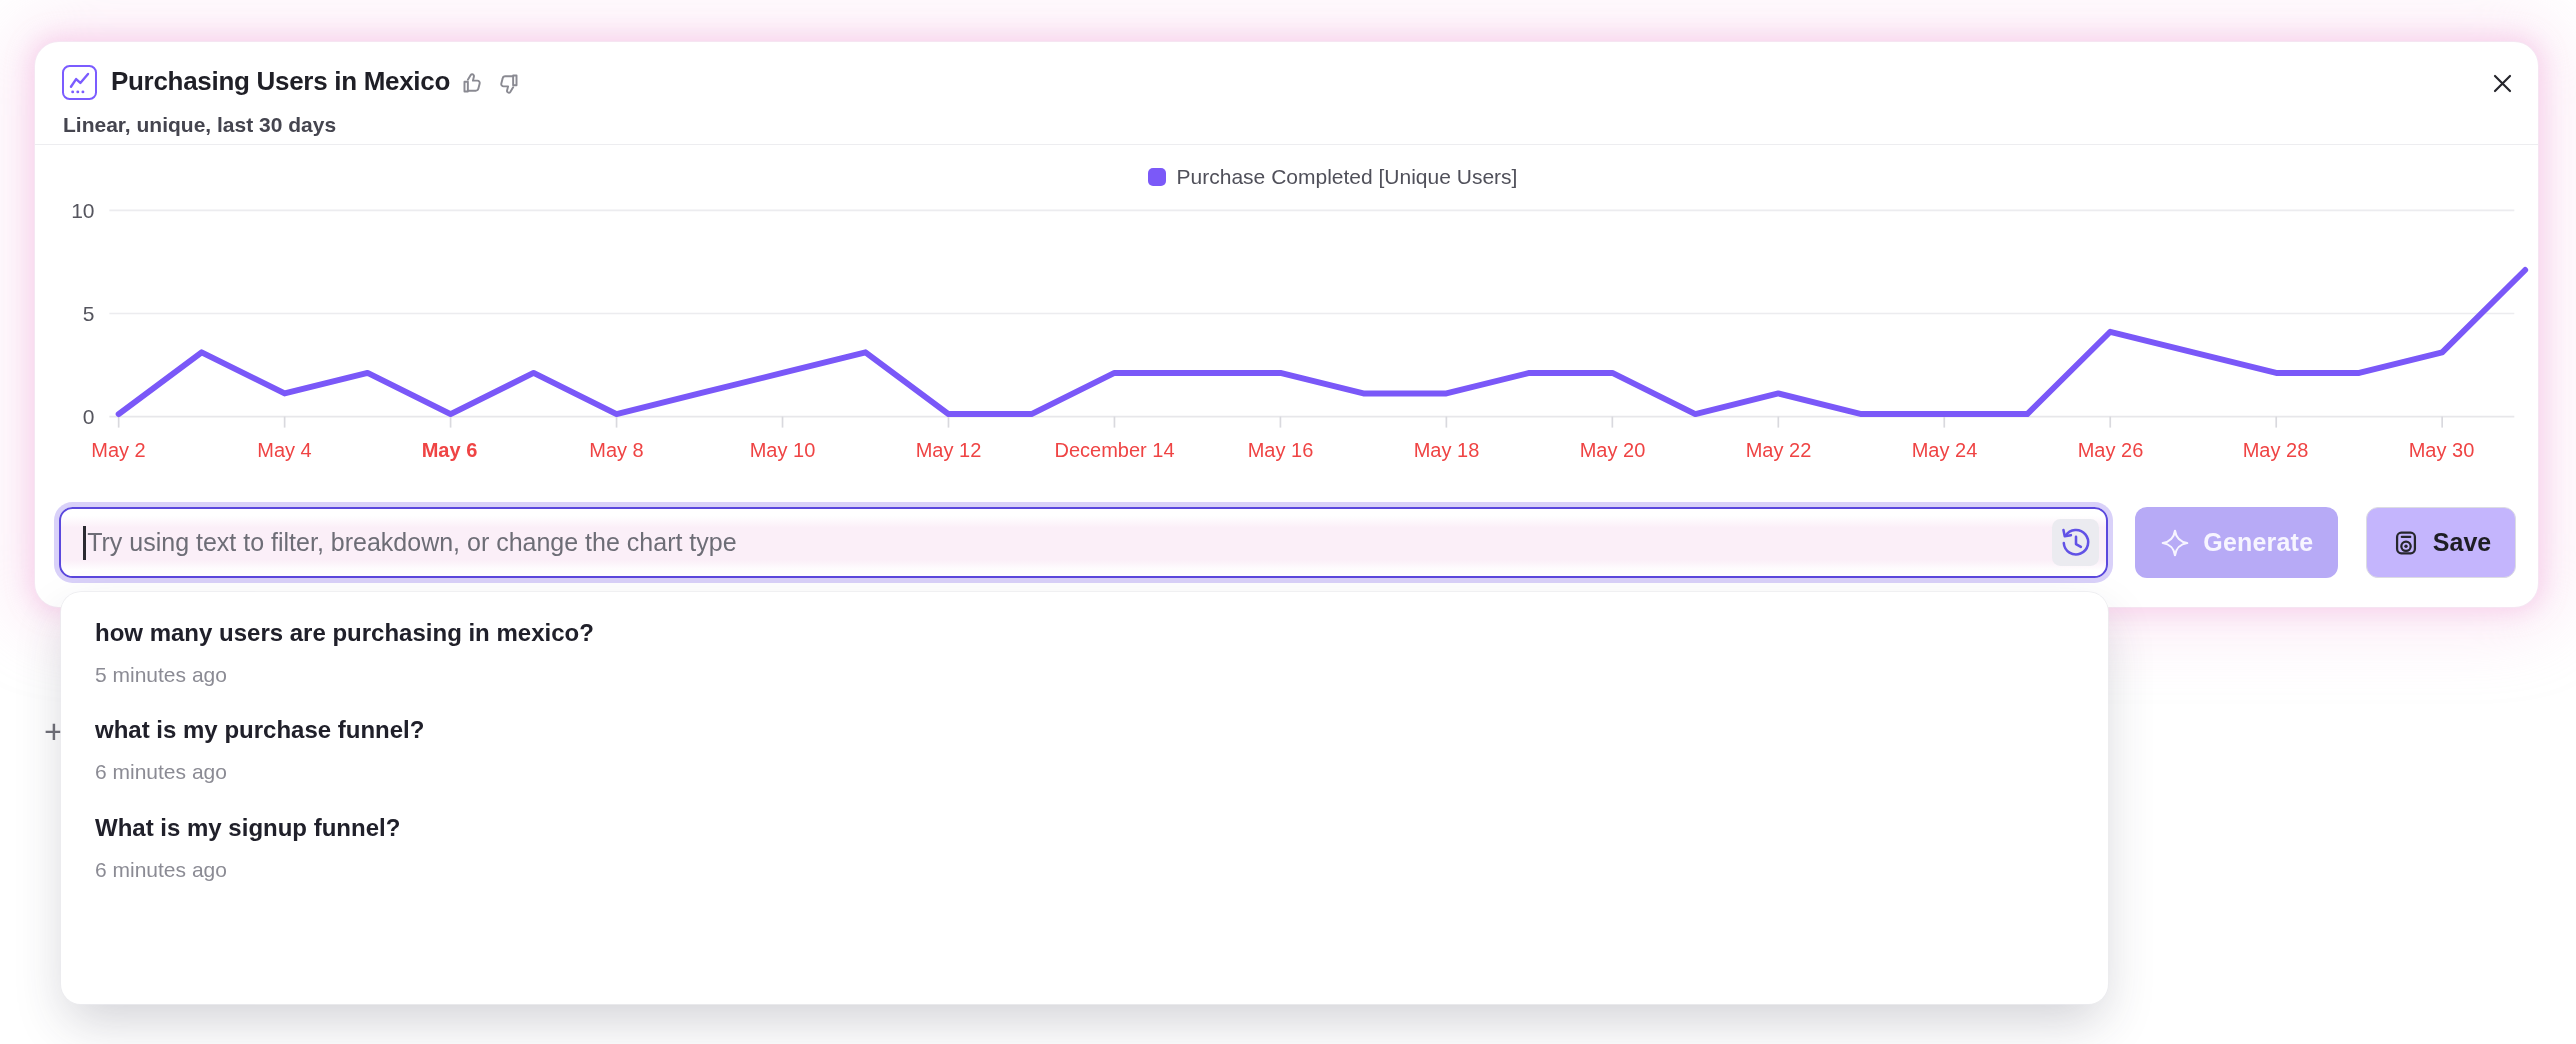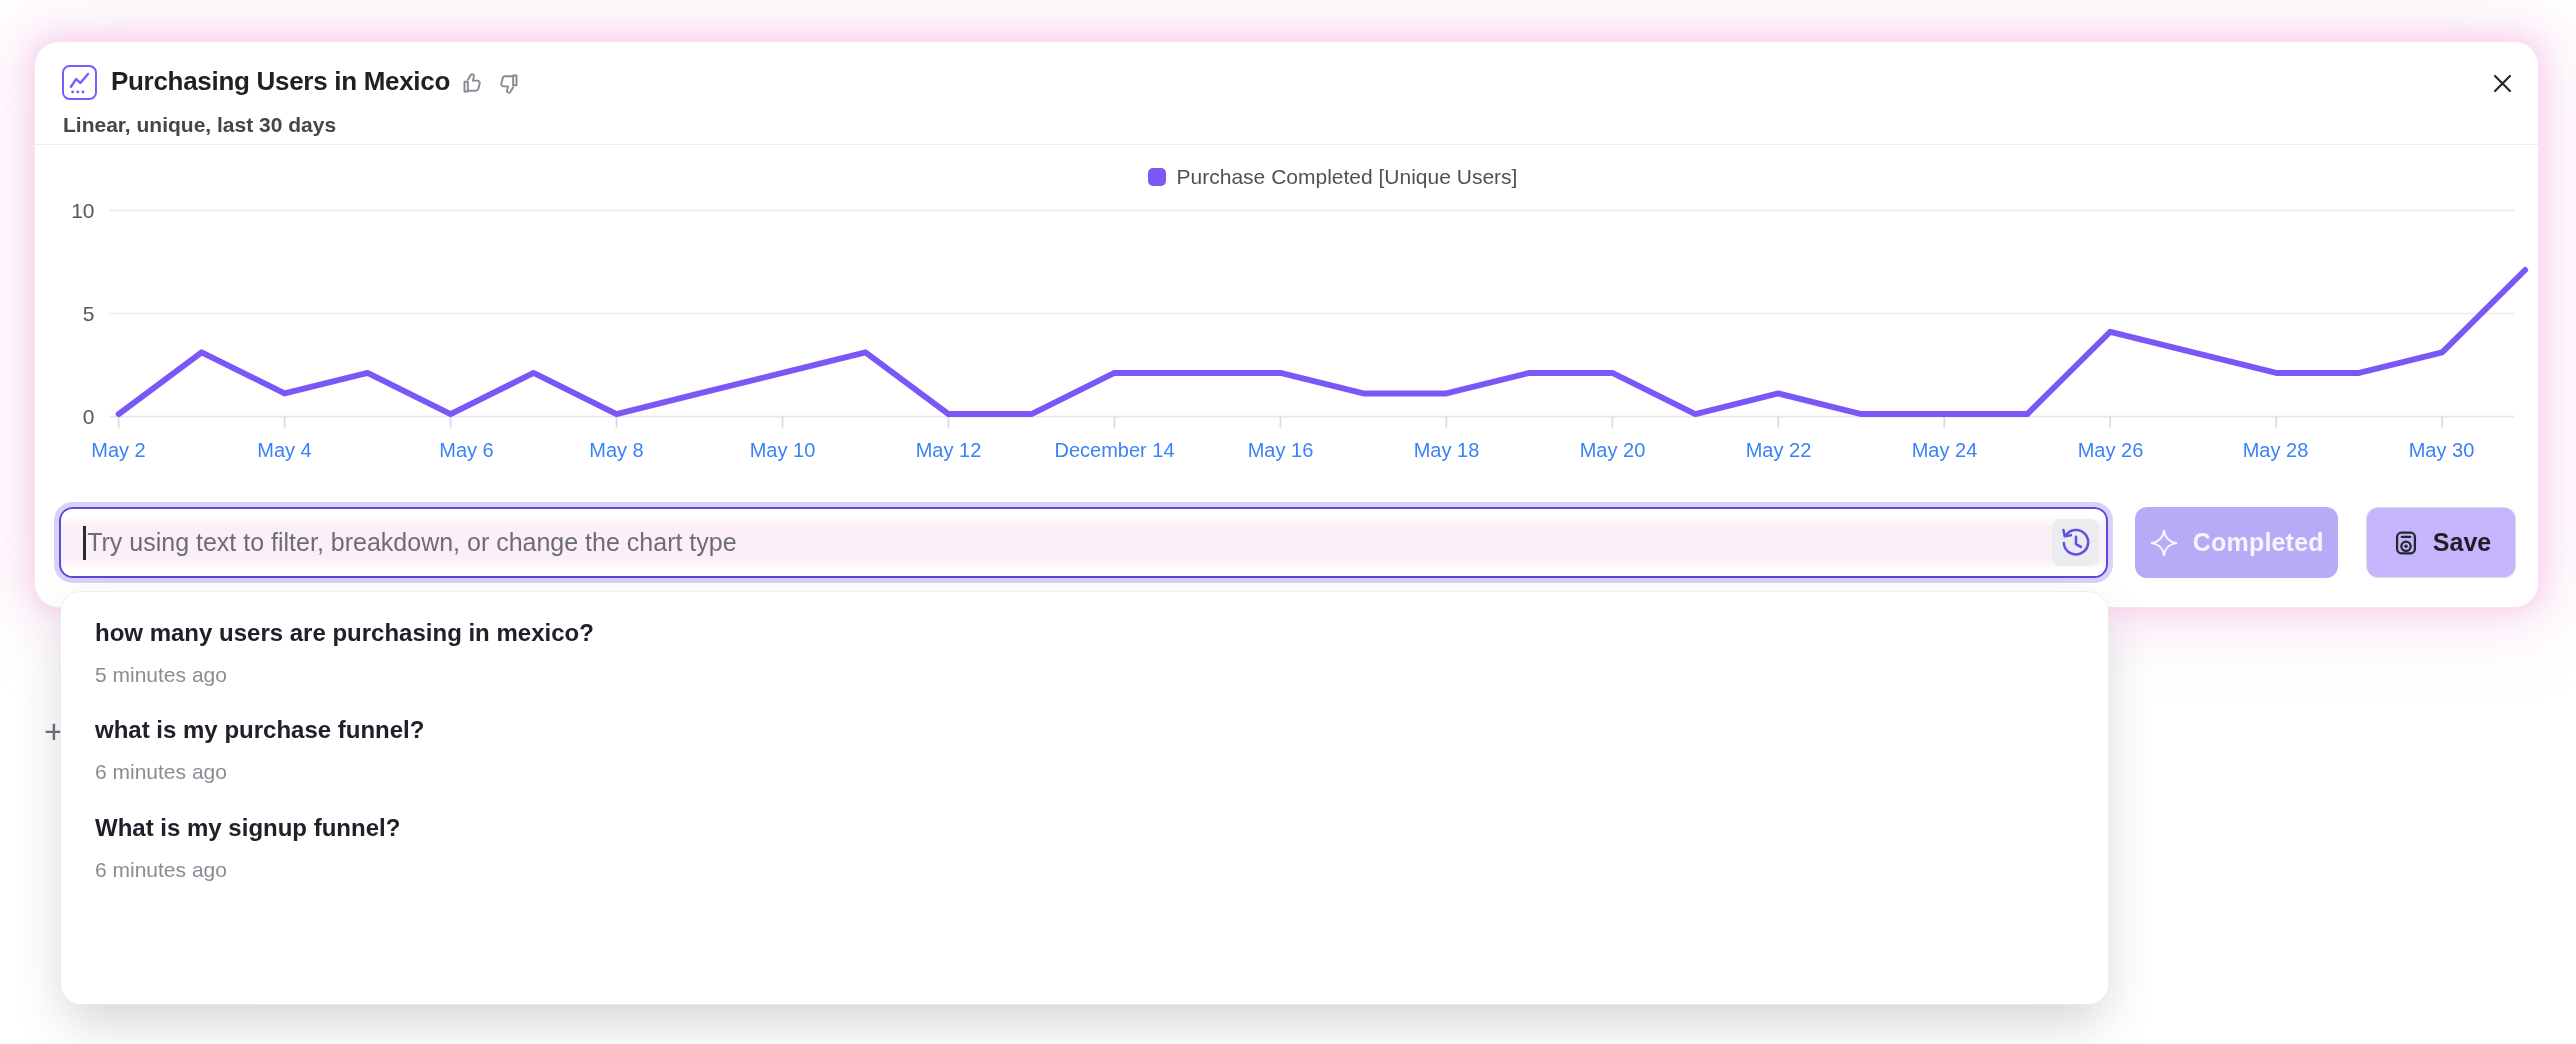--- a/index.html
+++ b/index.html
@@ -29,21 +29,21 @@
   .legend-label{font-size:21px;color:#50505a;}
 
   
   svg.chart{position:absolute;left:0;top:0;width:2503px;height:565px;}
   .gridline{stroke:#ececef;stroke-width:2;}
   .axisline{stroke:#e7e7ea;stroke-width:2;}
   .tickmark{stroke:#d9d9de;stroke-width:2;}
   .trend{fill:none;stroke:#7a58f8;stroke-width:7;stroke-linejoin:round;stroke-linecap:round;}
   .ylab{position:absolute;left:13.5px;width:46px;text-align:right;font-size:21px;color:#55555e;height:25px;line-height:25px;}
   .ylab.t10{top:156px;} .ylab.t5{top:259px;} .ylab.t0{top:362px;}
-  .xlabel{position:absolute;top:397px;width:135px;margin-left:-68px;text-align:center;font-size:20px;color:#3b82f6;}
+  .xlabel{position:absolute;top:397px;width:135px;margin-left:-68px;text-align:center;font-size:20px;color:#ef4444;}
 
   
   .query-input{position:absolute;left:24px;top:465px;width:2049px;height:71px;box-sizing:border-box;
         border:2.5px solid #5b48dd;border-radius:13.5px;
         background:linear-gradient(180deg,#ffffff 0%,#ffffff 10%,#fbeff8 28%,#fbeff8 76%,#ffffff 92%,#ffffff 100%);
         box-shadow:0 0 0 5px #d9d1f9;display:flex;align-items:center;cursor:text;}
   .caret{width:2.5px;height:34px;background:#2b2b31;margin-left:22px;}
   .placeholder{font-size:25px;color:#6d6d76;margin-left:1.7px;white-space:nowrap;}
   .history-btn{position:absolute;left:2017px;top:477px;width:47px;height:47px;border-radius:8.5px;background:#ebebf0;
         display:flex;align-items:center;justify-content:center;cursor:pointer;}
@@ -141,21 +141,21 @@
           <line x1="2848.6" x2="2848.6" y1="443" y2="456" class="tickmark"></line>
         </g>
       <polyline class="trend" points="99.0,440.0 197.2,366.9 295.4,415.6 393.6,391.3 491.8,440.0 590.0,391.3 688.2,440.0 786.4,415.6 884.6,391.3 982.8,366.9 1081.0,440.0 1179.2,440.0 1277.4,391.3 1375.6,391.3 1473.8,391.3 1572.0,415.6 1670.2,415.6 1768.4,391.3 1866.6,391.3 1964.8,440.0 2063.0,415.6 2161.2,440.0 2259.4,440.0 2357.6,440.0 2455.8,342.6 2554.0,366.9 2652.2,391.3 2750.4,391.3 2848.6,366.9 2946.8,269.5"></polyline>
     </svg>
     <div class="ylab t10">10</div>
     <div class="ylab t5">5</div>
     <div class="ylab t0">0</div>
     <div>
         <span class="xlabel" style="left: 84px;">May 2</span>
         <span class="xlabel" style="left: 250px;">May 4</span>
-        <span class="xlabel" style="left: 432px;">May 6</span>
+        <span class="xlabel" style="left: 415px; font-weight: bold;">May 6</span>
         <span class="xlabel" style="left: 582px;">May 8</span>
         <span class="xlabel" style="left: 748px;">May 10</span>
         <span class="xlabel" style="left: 914px;">May 12</span>
         <span class="xlabel" style="left: 1080px;">December 14</span>
         <span class="xlabel" style="left: 1246px;">May 16</span>
         <span class="xlabel" style="left: 1412px;">May 18</span>
         <span class="xlabel" style="left: 1578px;">May 20</span>
         <span class="xlabel" style="left: 1744px;">May 22</span>
         <span class="xlabel" style="left: 1910px;">May 24</span>
         <span class="xlabel" style="left: 2076px;">May 26</span>
@@ -173,21 +173,21 @@
           <path d="M6.2 9.2 A11.5 11.5 0 1 1 4.5 16"></path>
           <path d="M4.2 3.8 L5.4 9.6 L11.2 8.6"></path>
           <path d="M16 10.2 V17 l4.6 2.7"></path>
         </g>
       </svg>
     </div>
     <div class="generate-btn">
       <svg width="30" height="30" viewBox="0 0 32 32">
         <path d="M16 3c1 7 6 12 13 13-7 1-12 6-13 13-1-7-6-12-13-13 7-1 12-6 13-13z" fill="none" stroke="#f7f5ff" stroke-width="2.4" stroke-linejoin="round"></path>
       </svg>
-      <span class="generate-label">Completed</span>
+      <span class="generate-label">Generate</span>
     </div>
     <div class="save-btn">
       <svg width="30" height="30" viewBox="0 0 32 32">
         <g fill="none" stroke="#26262c" stroke-width="2.4" stroke-linecap="round" stroke-linejoin="round">
           <rect x="6.5" y="5" width="19" height="22" rx="4.5"></rect>
           <path d="M11.5 9.5h9"></path>
           <circle cx="16" cy="19.5" r="5"></circle>
         </g>
         <circle cx="16" cy="19.5" r="1.8" fill="#26262c"></circle>
       </svg>

